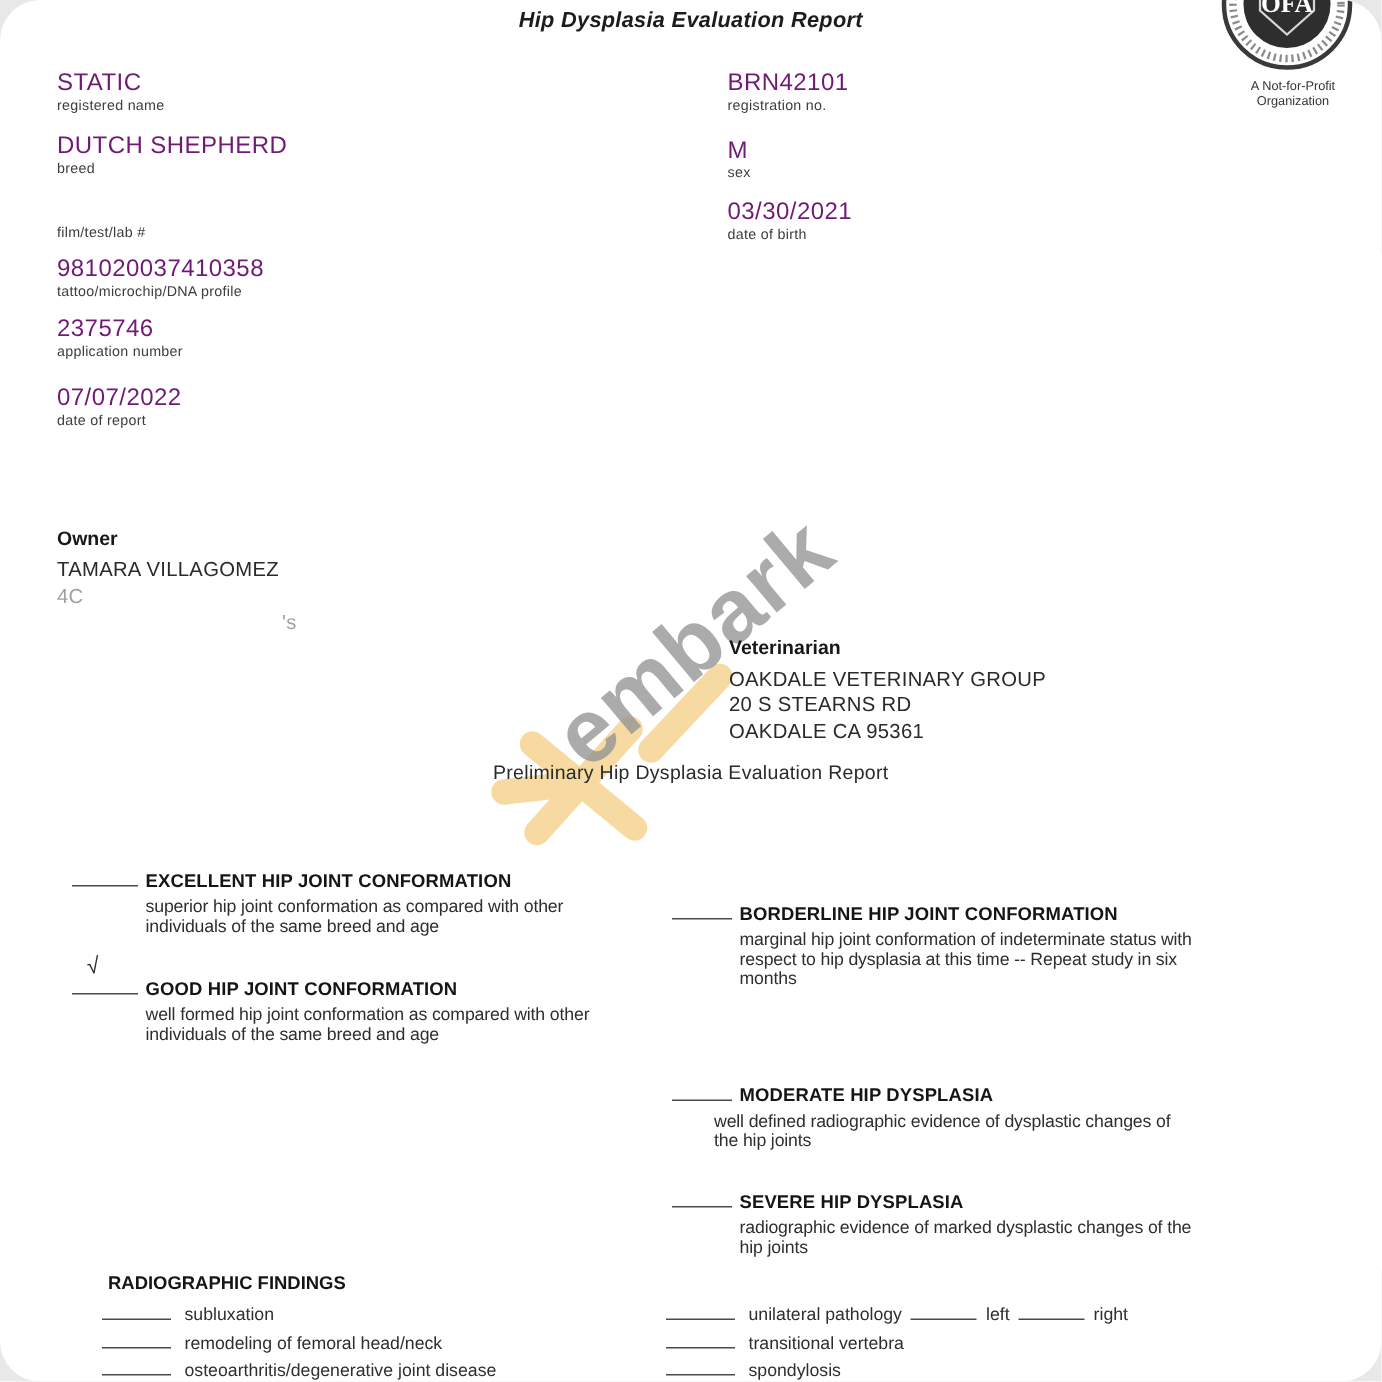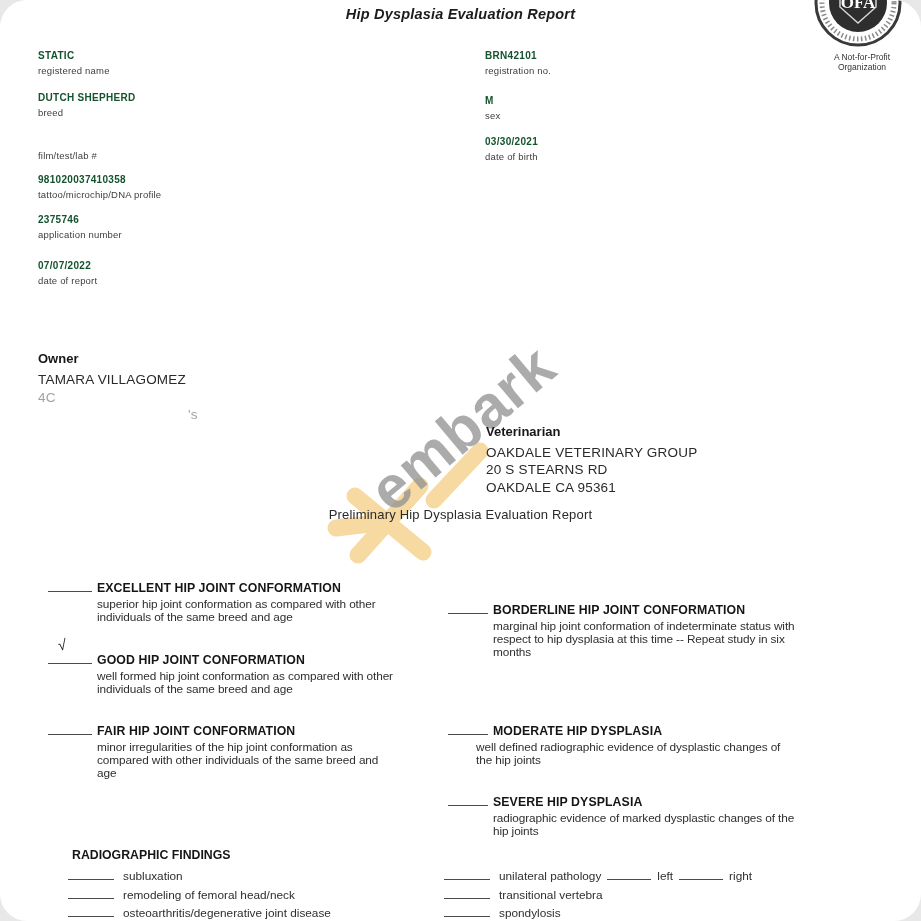--- a/index.html
+++ b/index.html
@@ -14,21 +14,21 @@
     letter-spacing:.2px;
   }
   
   .seal{position:absolute;left:812px;top:-45px;width:100px;height:100px;}
   .org-tagline{
     position:absolute;left:806px;top:53px;width:112px;text-align:center;
     font-size:8.5px;line-height:9.5px;color:#333;
   }
   
   .field{position:absolute;}
-  .field-value{font-size:10px;color:#14532d;letter-spacing:.3px;line-height:15px;font-weight:bold;}
+  .field-value{font-size:16px;color:#701a75;letter-spacing:.3px;line-height:15px;}
   .field-label{font-size:9.5px;color:#3d3d3d;line-height:11px;margin-top:2px;letter-spacing:.2px;}
   
   .sec-heading{font-size:13px;font-weight:bold;color:#171717;}
   .addr-line{font-size:13.5px;color:#2a2a2a;line-height:17.5px;letter-spacing:.2px;}
   .faded{color:#8a8a8a;opacity:.8;}
   
   .wm-text{
     position:absolute;left:398px;top:462px;
     transform:rotate(-40deg);transform-origin:left bottom;
     font-size:60px;font-weight:bold;letter-spacing:1px;
@@ -161,24 +161,20 @@
 
   <div class="eval-item content" style="left:48px;top:578px;width:360px">
     <span class="blank-line eval-line"></span><span class="eval-title">EXCELLENT HIP JOINT CONFORMATION</span>
     <div class="eval-desc left-desc">superior hip joint conformation as compared with other individuals of the same breed and age</div>
   </div>
   <div class="check-mark">√</div>
   <div class="eval-item content" style="left:48px;top:650px;width:360px">
     <span class="blank-line eval-line"></span><span class="eval-title">GOOD HIP JOINT CONFORMATION</span>
     <div class="eval-desc left-desc">well formed hip joint conformation as compared with other individuals of the same breed and age</div>
   </div>
-  <div class="eval-item content" style="left:48px;top:721px;width:360px">
-    <span class="blank-line eval-line"></span><span class="eval-title">FAIR HIP JOINT CONFORMATION</span>
-    <div class="eval-desc left-desc">minor irregularities of the hip joint conformation as compared with other individuals of the same breed and age</div>
-  </div>
 
   <div class="eval-item content" style="left:448px;top:600px;width:380px">
     <span class="blank-line" style="width:40px"></span><span class="eval-title">BORDERLINE HIP JOINT CONFORMATION</span>
     <div class="eval-desc right-desc" style="margin-left:45px">marginal hip joint conformation of indeterminate status with respect to hip dysplasia at this time -- Repeat study in six months</div>
   </div>
   <div class="eval-item content" style="left:448px;top:721px;width:380px">
     <span class="blank-line" style="width:40px"></span><span class="eval-title">MODERATE HIP DYSPLASIA</span>
     <div class="eval-desc right-desc" style="margin-left:28px">well defined radiographic evidence of dysplastic changes of the hip joints</div>
   </div>
   <div class="eval-item content" style="left:448px;top:792px;width:380px">

